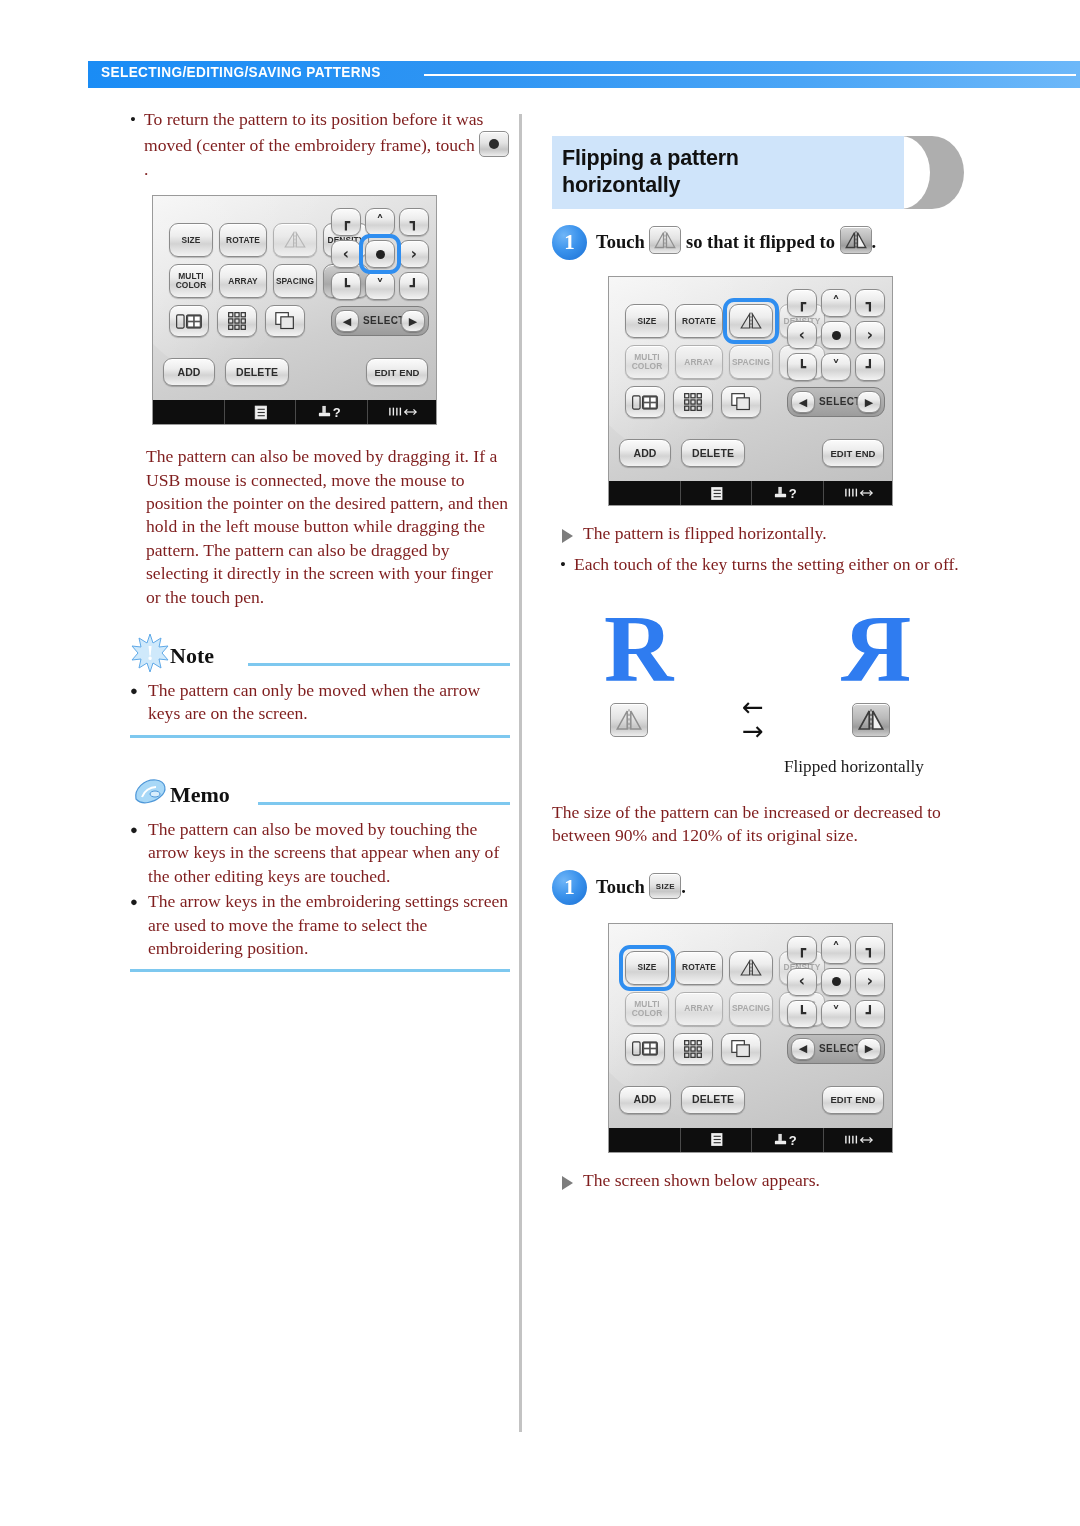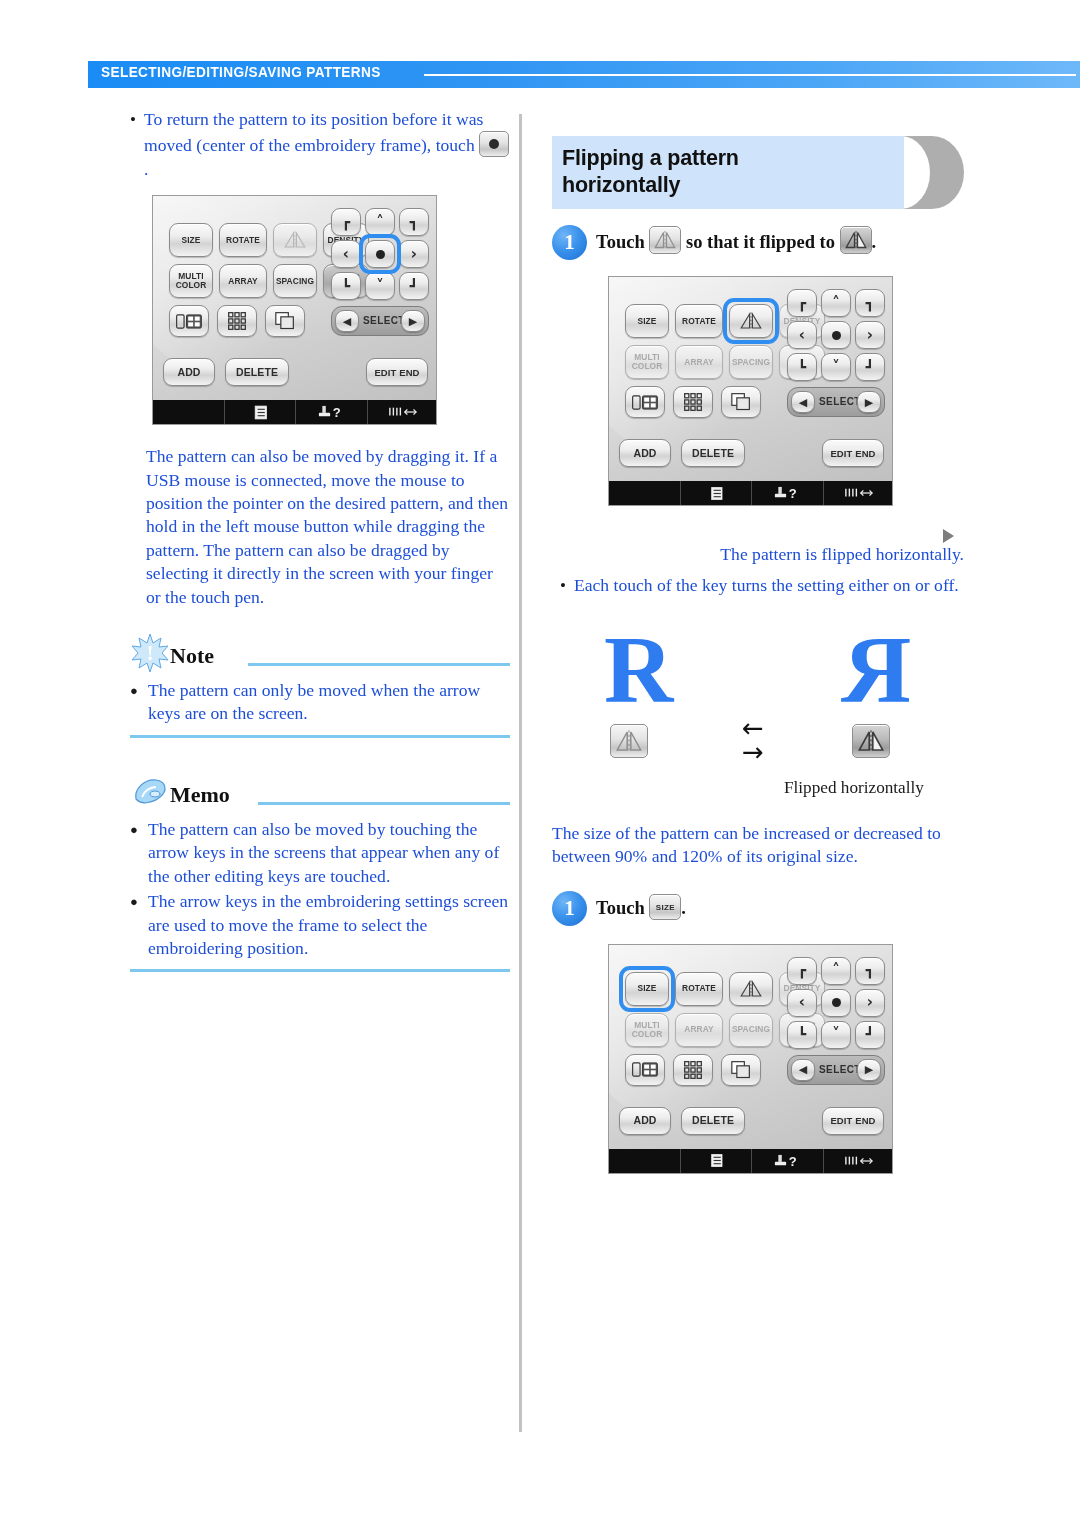--- a/index.html
+++ b/index.html
@@ -34,21 +34,21 @@
   .col-divider {
     position:absolute; left:519px; top:114px; width:3px; height:1318px;
     background:#c3c3c3;
   }
   .col-left  { position:absolute; left:130px; top:108px; width:380px; }
   .col-right { position:absolute; left:552px; top:108px; width:412px; }
 
   
   .para {
     font-family:"Liberation Serif", serif;
-    font-size:17.6px; line-height:23.4px; color:#1d4ed8;
+    font-size:17.6px; line-height:23.4px; color:#7f1d1d;
   }
   .bullet-row { display:flex; margin-bottom:2px; }
   .bullet-dot {
     flex:0 0 14px; font-size:17px; line-height:23.4px; color:#1a1a1a;
   }
   .bullet-dot.big { font-size:13px; }
   .bullet-txt { flex:1 1 auto; }
 
   
   .keybtn {
@@ -125,21 +125,21 @@
     position:absolute; left:118px; right:0; top:22px; height:3px;
     background:#7ec8ef;
   }
   .nm-rule-bot {
     height:3px; background:#7ec8ef; margin-top:9px;
   }
   .note-icon { position:absolute; left:0; top:-8px; width:40px; height:40px; }
   .memo-icon { position:absolute; left:0; top:-3px; width:40px; height:34px; }
 
   
-  .tri-row { display:flex; align-items:flex-end;flex-direction:column; }
+  .tri-row { display:flex; align-items:flex-start; }
   .tri {
     flex:0 0 auto; width:0; height:0; margin:7px 10px 0 0;
     border-left:11px solid #7d7d7d;
     border-top:7px solid transparent;
     border-bottom:7px solid transparent;
   }
 
   
   .screen {
     position:relative; width:285px; height:230px;
@@ -713,15 +713,19 @@
           <g stroke="#eee" stroke-width="1.4" fill="none">
               <line x1="20" y1="8" x2="33" y2="8"></line>
               <polyline points="23,5 20,8 23,11"></polyline>
               <polyline points="30,5 33,8 30,11"></polyline>
             </g>
         </svg>
       </div>
     </div>
   </div>
 
+  <div class="tri-row" style="margin:16px 0 0 10px;">
+    <div class="tri"></div>
+    <div class="para">The screen shown below appears.</div>
+  </div>
 </div>
 
 <div class="pageno">164</div>
 
 </body></html>

